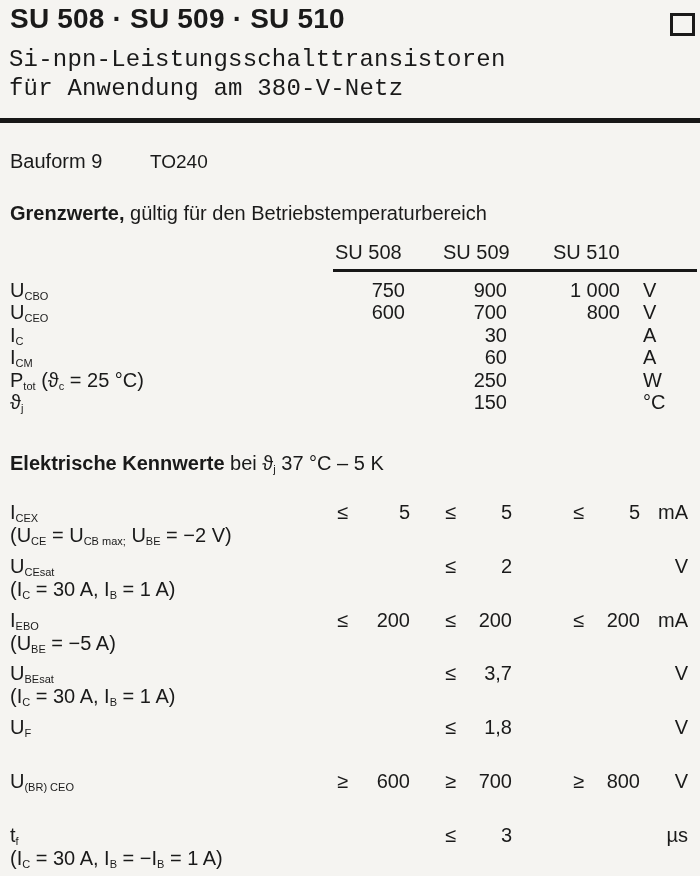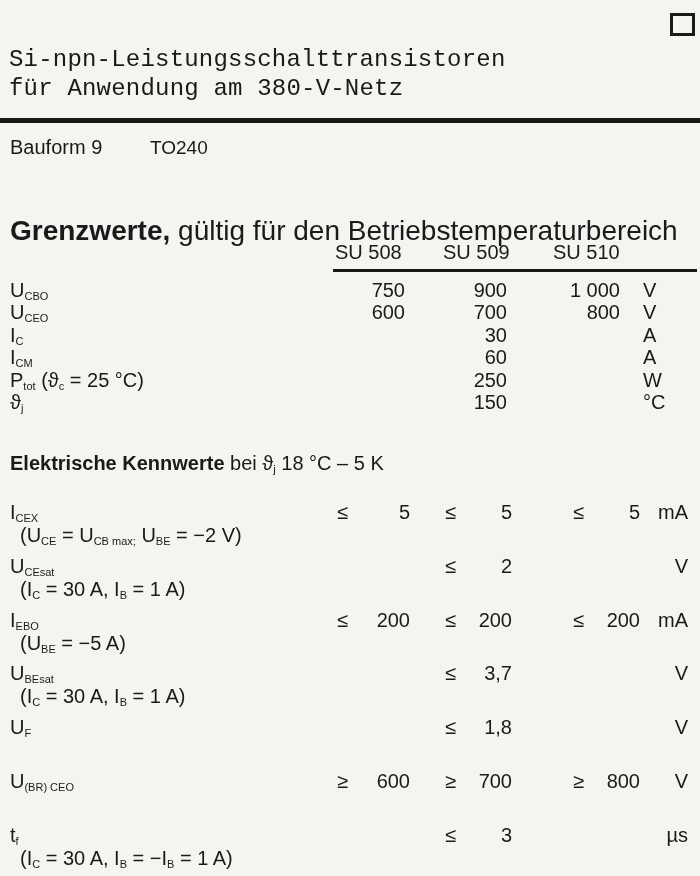--- a/index.html
+++ b/index.html
@@ -26,25 +26,25 @@
     border:3px solid var(--ink);background:transparent;
   }
   .subtitle{
     position:absolute;top:45px;left:9px;
     font-size:24px;font-weight:400;letter-spacing:0.2px;line-height:29px;font-family:Liberation Mono, monospace;
   }
   .rule-thick{
     position:absolute;top:118px;left:0;width:700px;height:5px;
     background:var(--rule);
   }
-  .bauform{position:absolute;top:135px;left:0;width:592px;font-size:20px;line-height:24px;}
+  .bauform{position:absolute;top:149px;left:0;width:592px;font-size:20px;line-height:24px;}
   .bauform .lbl{margin-left:10px;}
   .bauform .val{position:absolute;left:150px;top:1px;font-size:19px;}
 
-  .limits-head{position:absolute;top:219px;left:10px;font-size:28px;line-height:24px;}
+  .limits-head{position:absolute;top:201px;left:10px;font-size:20px;line-height:24px;}
   .elec-head{position:absolute;top:451px;left:10px;font-size:20px;line-height:24px;}
   .b{font-weight:700;}
 
   .col-headers{position:absolute;top:241px;left:0;width:700px;font-size:20px;line-height:22px;}
   .col-headers .ch{position:absolute;top:0;}
   .ch1{left:335px;text-align:center;} .ch2{left:443px;} .ch3{left:553px;}
   .col-rule{position:absolute;top:269px;left:333px;width:364px;height:3px;background:var(--rule);}
 
   #limits-rows{position:absolute;top:279px;left:0;width:700px;}
   .lrow{position:relative;height:22.4px;font-size:20px;line-height:22px;}
@@ -58,29 +58,30 @@
   #elec-rows{position:absolute;top:4px;left:0;width:700px;height:876px;}
   .epair{position:absolute;left:0;width:700px;}
   .eline{position:relative;height:24px;font-size:20px;line-height:24px;}
   .sign{position:absolute;top:0;}
   .s1{left:337px;} .s2{left:445px;} .s3{left:573px;}
   .ev{position:absolute;top:0;text-align:right;white-space:nowrap;}
   .ev1{left:358px;width:52px;}
   .ev2{left:466px;width:46px;}
   .ev3{left:594px;width:46px;}
   .eunit{position:absolute;top:0;left:645px;width:43px;text-align:right;white-space:nowrap;}
-  .cond{font-size:20px;line-height:23px;padding-left:20px;white-space:nowrap;}
+  .cond{font-size:20px;line-height:23px;padding-left:10px;white-space:nowrap;}
 
   .sub{font-size:11px;vertical-align:-3px;letter-spacing:0;}
 </style>
 </head>
 <body>
 
 <div class="page">
 
+  <h1 class="title">SU 508 · SU 509 · SU 510</h1>
   <span class="corner-box"></span>
 
   <div class="subtitle">
     <div>Si-npn-Leistungsschalttransistoren</div>
     <div>für Anwendung am 380-V-Netz</div>
   </div>
 
   <div class="rule-thick"></div>
 
   <div class="bauform">
@@ -102,21 +103,21 @@
   <div id="limits-rows">
       <div class="lrow"><span class="param"><span>U</span><span class="sub">CBO</span></span><span class="lv lv1">750</span><span class="lv lv2">900</span><span class="lv lv3">1 000</span><span class="lunit">V</span></div>
       <div class="lrow"><span class="param"><span>U</span><span class="sub">CEO</span></span><span class="lv lv1">600</span><span class="lv lv2">700</span><span class="lv lv3">800</span><span class="lunit">V</span></div>
       <div class="lrow"><span class="param"><span>I</span><span class="sub">C</span></span><span class="lv lv1"></span><span class="lv lv2">30</span><span class="lv lv3"></span><span class="lunit">A</span></div>
       <div class="lrow"><span class="param"><span>I</span><span class="sub">CM</span></span><span class="lv lv1"></span><span class="lv lv2">60</span><span class="lv lv3"></span><span class="lunit">A</span></div>
       <div class="lrow"><span class="param"><span>P</span><span class="sub">tot</span><span> (ϑ</span><span class="sub">c</span><span> = 25 °C)</span></span><span class="lv lv1"></span><span class="lv lv2">250</span><span class="lv lv3"></span><span class="lunit">W</span></div>
       <div class="lrow"><span class="param"><span>ϑ</span><span class="sub">j</span></span><span class="lv lv1"></span><span class="lv lv2">150</span><span class="lv lv3"></span><span class="lunit">°C</span></div>
     </div>
 
   <div class="elec-head">
-    <span class="b">Elektrische Kennwerte</span><span><span> bei ϑ</span><span class="sub">j</span><span> 18 °C – 5 K</span></span>
+    <span class="b">Elektrische Kennwerte</span><span><span> bei ϑ</span><span class="sub">j</span><span> 37 °C – 5 K</span></span>
   </div>
 
   <div id="elec-rows">
       <div class="epair" style="top: 496px;">
         <div class="eline"><span class="param"><span>I</span><span class="sub">CEX</span></span><span class="sign s1">≤</span><span class="ev ev1">5</span><span class="sign s2">≤</span><span class="ev ev2">5</span><span class="sign s3">≤</span><span class="ev ev3">5</span><span class="eunit">mA</span></div>
         <div class="cond"><span>(U</span><span class="sub">CE</span><span> = U</span><span class="sub">CB max;</span><span> U</span><span class="sub">BE</span><span> = −2 V)</span></div>
       </div>
       <div class="epair" style="top: 549.8px;">
         <div class="eline"><span class="param"><span>U</span><span class="sub">CEsat</span></span><span class="sign s2">≤</span><span class="ev ev2">2</span><span class="eunit">V</span></div>
         <div class="cond"><span>(I</span><span class="sub">C</span><span> = 30 A, I</span><span class="sub">B</span><span> = 1 A)</span></div>

